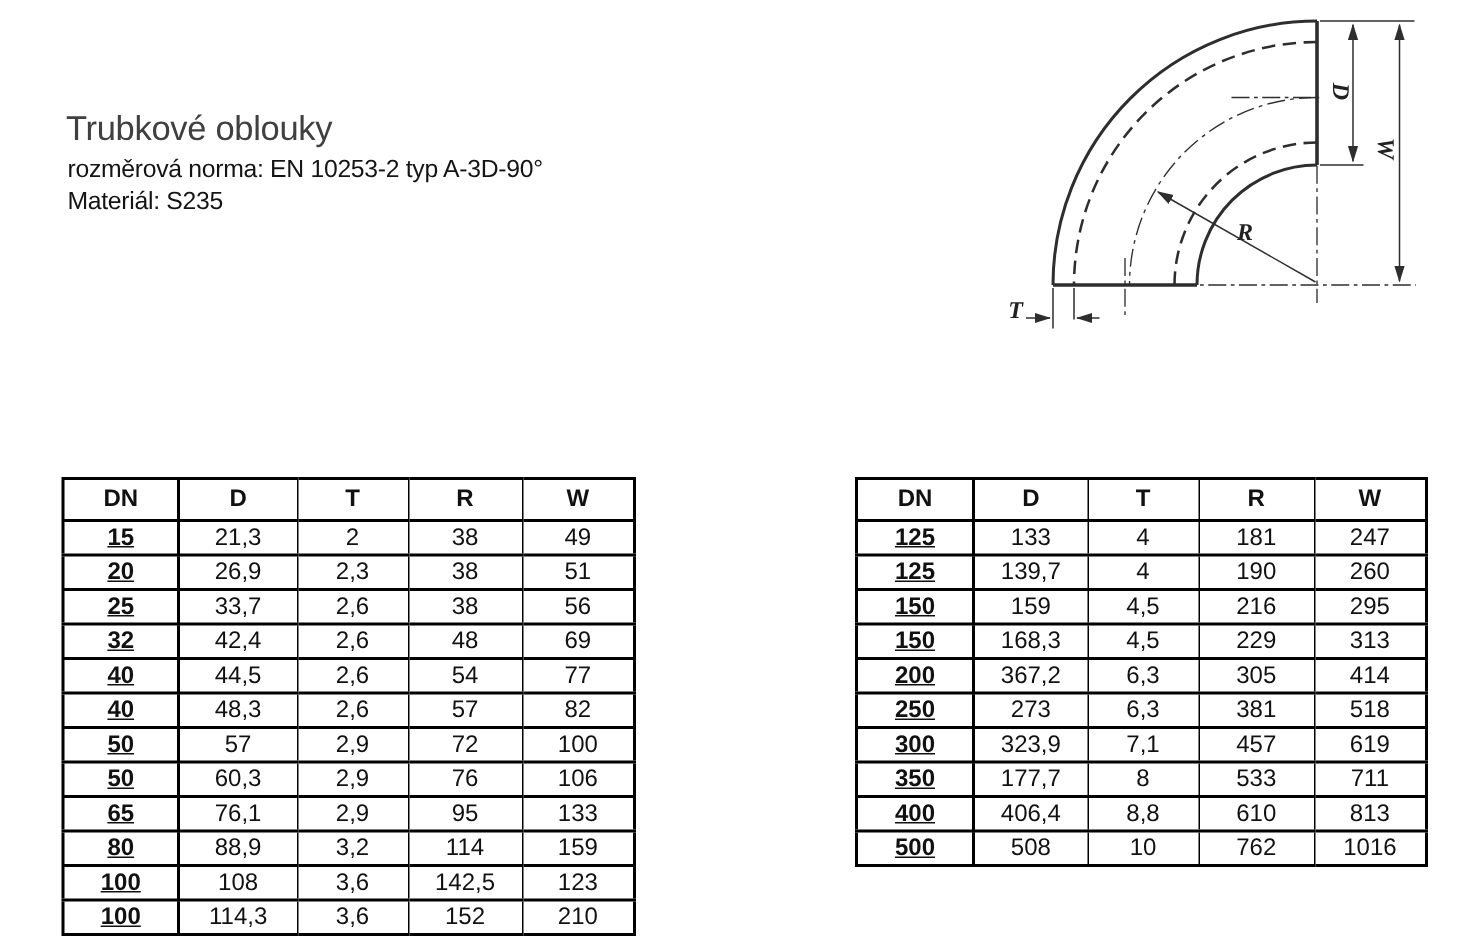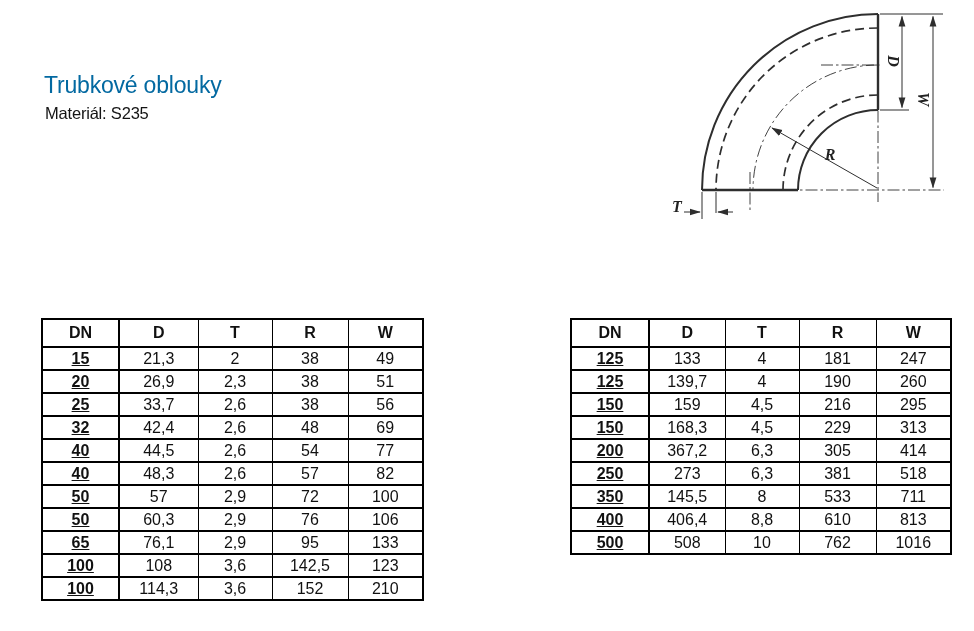--- a/index.html
+++ b/index.html
@@ -7,21 +7,21 @@
     width: 974px; height: 631px;
     background: #ffffff;
     font-family: "Liberation Sans", sans-serif;
     color: #1c1c1c;
     position: relative;
     overflow: hidden;
   }
   .page-title {
     position: absolute; left: 44px; top: 57px;
     font-size: 23px; font-weight: 400; letter-spacing: -0.2px;
-    color: #0369a1;
+    color: #404040;
   }
   .subtitle-block {
     position: absolute; left: 45px; top: 103px;
     font-size: 16.5px; line-height: 20.5px; letter-spacing: -0.2px;
     color: #141414;
   }
   .table-wrap { position: absolute; top: 318px; }
   .table-wrap.tleft  { left: 41px;  }
   .table-wrap.tright { left: 570px; }
   table.spec {
@@ -59,20 +59,21 @@
     font-size: 16px;
     fill: #222;
   }
 </style>
 </head>
 <body>
 
 <h1 class="page-title">Trubkové oblouky</h1>
 
 <div class="subtitle-block">
+  <div>rozměrová norma: EN 10253-2 typ A-3D-90°</div>
   <div>Materiál: S235</div>
 </div>
 
 <svg class="diagram" viewBox="650 0 324 231" xmlns="http://www.w3.org/2000/svg">
   <defs>
     <marker id="arr" viewBox="0 0 10 8" refX="9.2" refY="4" markerWidth="11" markerHeight="9" orient="auto-start-reverse">
       <path d="M0,0.9 L10,4 L0,7.1 Z" fill="#2e2e2e"></path>
     </marker>
   </defs>
 
@@ -189,20 +190,27 @@
           <td>106</td>
         </tr>
         <tr>
           <td class="dn">65</td>
           <td>76,1</td>
           <td>2,9</td>
           <td>95</td>
           <td>133</td>
         </tr>
         <tr>
+          <td class="dn">80</td>
+          <td>88,9</td>
+          <td>3,2</td>
+          <td>114</td>
+          <td>159</td>
+        </tr>
+        <tr>
           <td class="dn">100</td>
           <td>108</td>
           <td>3,6</td>
           <td>142,5</td>
           <td>123</td>
         </tr>
         <tr>
           <td class="dn">100</td>
           <td>114,3</td>
           <td>3,6</td>
@@ -268,22 +276,29 @@
           <td>414</td>
         </tr>
         <tr>
           <td class="dn">250</td>
           <td>273</td>
           <td>6,3</td>
           <td>381</td>
           <td>518</td>
         </tr>
         <tr>
+          <td class="dn">300</td>
+          <td>323,9</td>
+          <td>7,1</td>
+          <td>457</td>
+          <td>619</td>
+        </tr>
+        <tr>
           <td class="dn">350</td>
-          <td>145,5</td>
+          <td>177,7</td>
           <td>8</td>
           <td>533</td>
           <td>711</td>
         </tr>
         <tr>
           <td class="dn">400</td>
           <td>406,4</td>
           <td>8,8</td>
           <td>610</td>
           <td>813</td>

